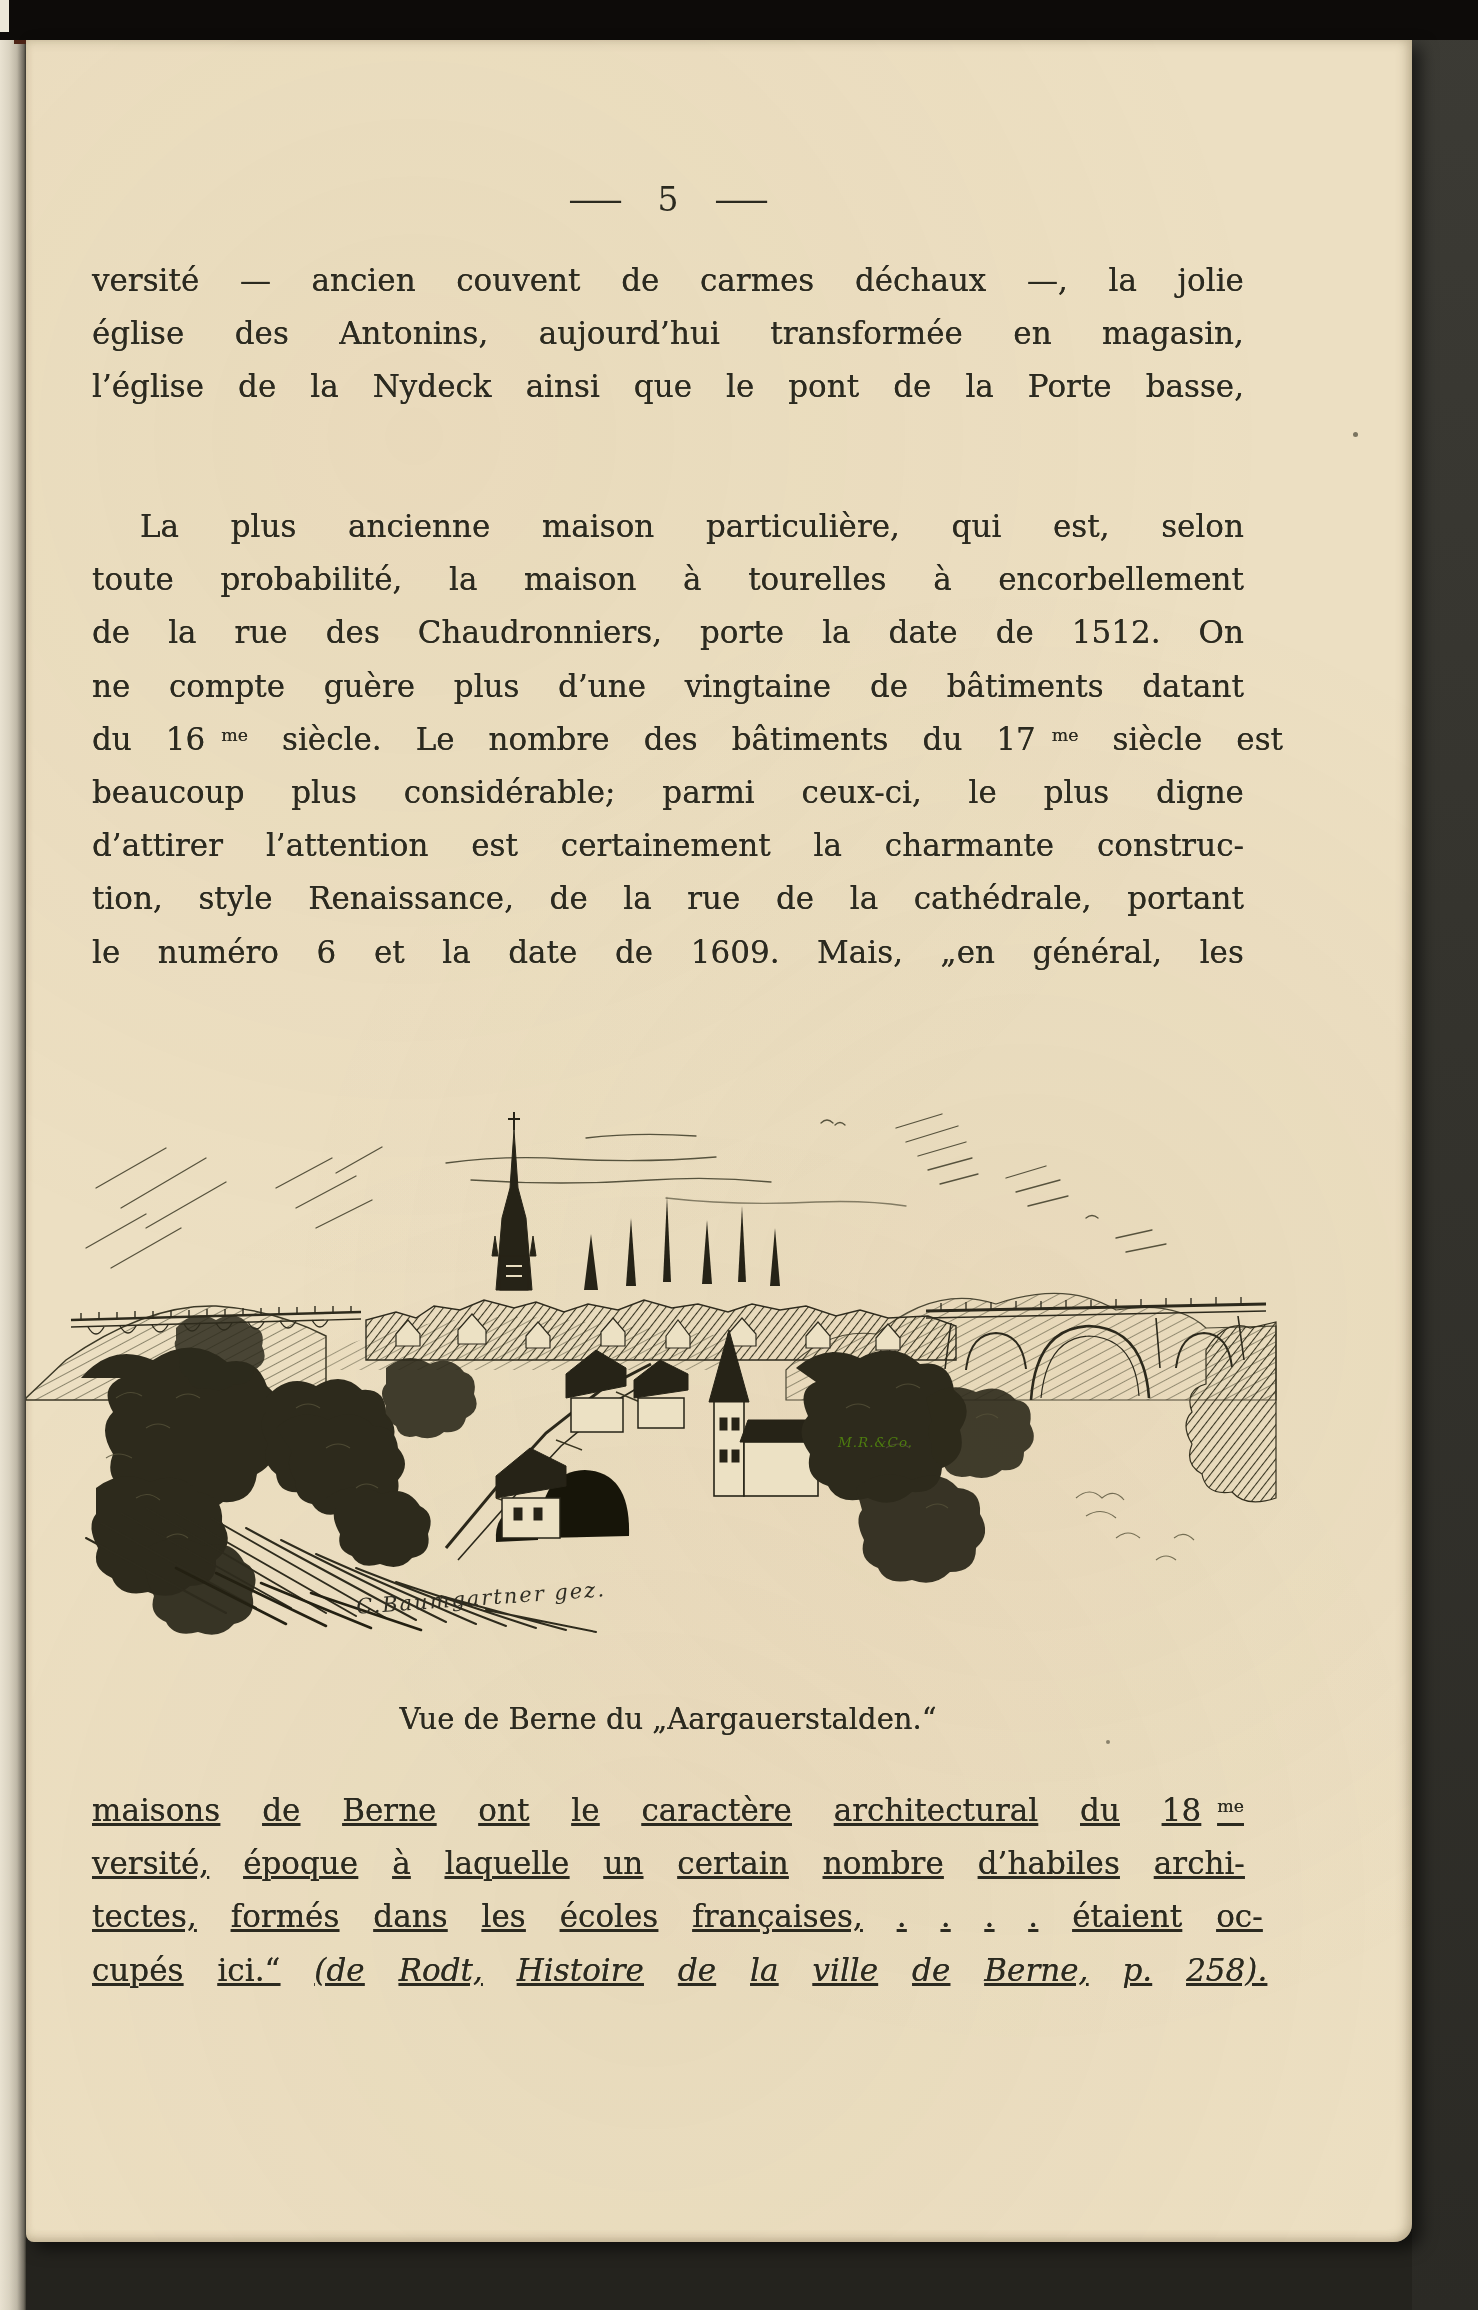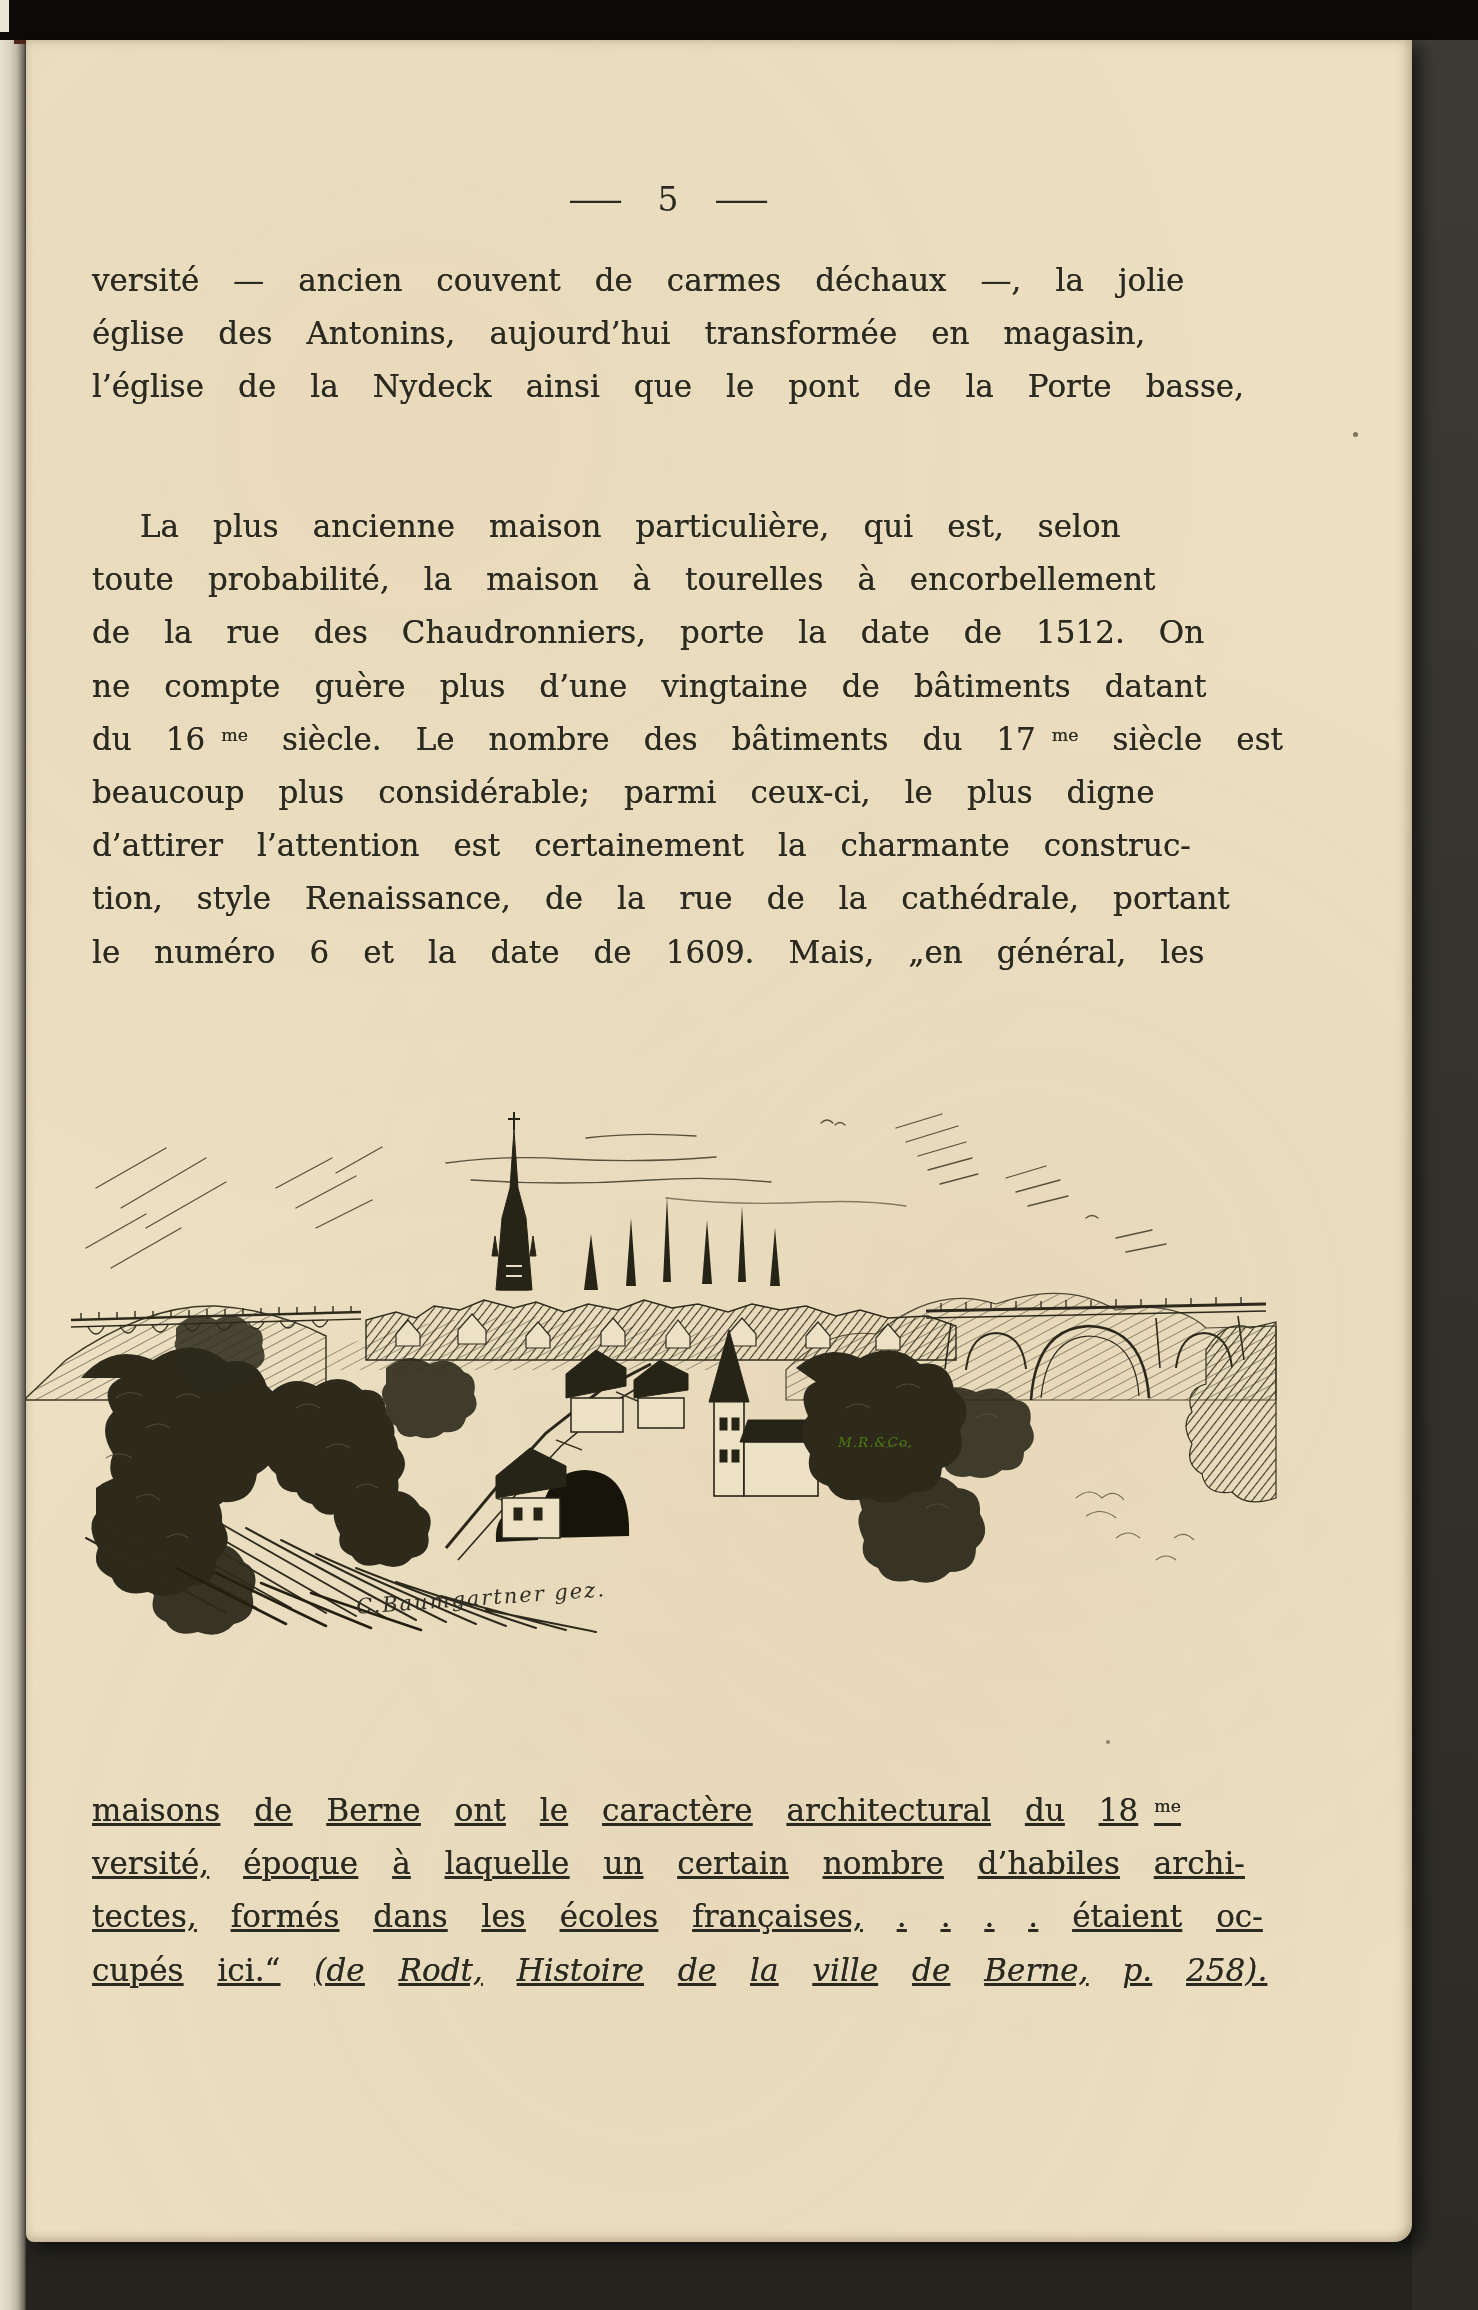--- a/index.html
+++ b/index.html
@@ -21,21 +21,21 @@
                     9px 7px 16px rgba(0,0,0,.55);}
   .paper::before{content:"";position:absolute;inset:0;pointer-events:none;border-radius:inherit;
          background:radial-gradient(circle at 28% 18%,rgba(188,148,88,.06),transparent 42%),
                     radial-gradient(circle at 72% 58%,rgba(170,130,80,.06),transparent 46%),
                     radial-gradient(circle at 45% 85%,rgba(160,125,70,.05),transparent 40%);}
   
   .textcol{position:absolute;left:66px;width:1152px;color:#2b2a20;}
   .pagenum{top:140px;display:flex;justify-content:center;align-items:center;gap:46px;font-size:33px;}
   .pagenum .dash{display:inline-block;transform:scaleX(1.7);}
   .para{font-size:31px;}
-  .line{display:flex;align-items:baseline;height:53.2px;
+  .line{display:flex;justify-content:space-between;align-items:baseline;height:53.2px;
         text-shadow:0 0 .5px rgba(43,42,32,.85);white-space:nowrap;gap:34px;}
   .line.no-just{justify-content:flex-start;gap:.34em;}
   .line .w{display:inline-block;}
   .line .it{font-style:italic;}
   sup{font-size:.56em;vertical-align:.5em;margin-left:16px;}
   #para1{top:222px;} #para2{top:468px;} #para3{top:1752px;text-decoration:underline;}
   .caption{top:1662px;text-align:center;font-size:29px;text-shadow:0 0 .5px rgba(43,42,32,.85);}
   
   .illustration{position:absolute;left:0;top:1028px;width:1268px;height:590px;}
   .illustration svg{display:block;}
@@ -344,20 +344,21 @@
           <path d="M60,470 L200,545 M75,455 L230,540 M95,445 L265,540 M120,440 L300,545 M150,445 L330,548 M185,450 L360,550 M220,460 L390,552 M255,472 L420,554 M290,486 L450,556 M330,500 L480,558 M370,514 L510,560 M415,528 L540,562 M460,542 L570,564"></path>
         </g>
         <g stroke="#232012" stroke-width="2.6" fill="none" stroke-linecap="round">
           <path d="M150,500 L260,556 M190,505 L300,558 M235,515 L345,560 M285,525 L395,562"></path>
         </g>
       </svg>
       <div class="signature">C.Baumgartner gez.</div>
       <div class="engraver-mark">M.R.&amp;Co.</div>
     </div>
 
+    <div class="textcol caption" style="position:absolute;">Vue de Berne du „Aargauerstalden.“</div>
 
     <div id="para3" class="textcol para" style="position:absolute;">
         <div class="line">
           <span class="w">maisons</span>
           <span class="w">de</span>
           <span class="w">Berne</span>
           <span class="w">ont</span>
           <span class="w">le</span>
           <span class="w">caractère</span>
           <span class="w">architectural</span>

